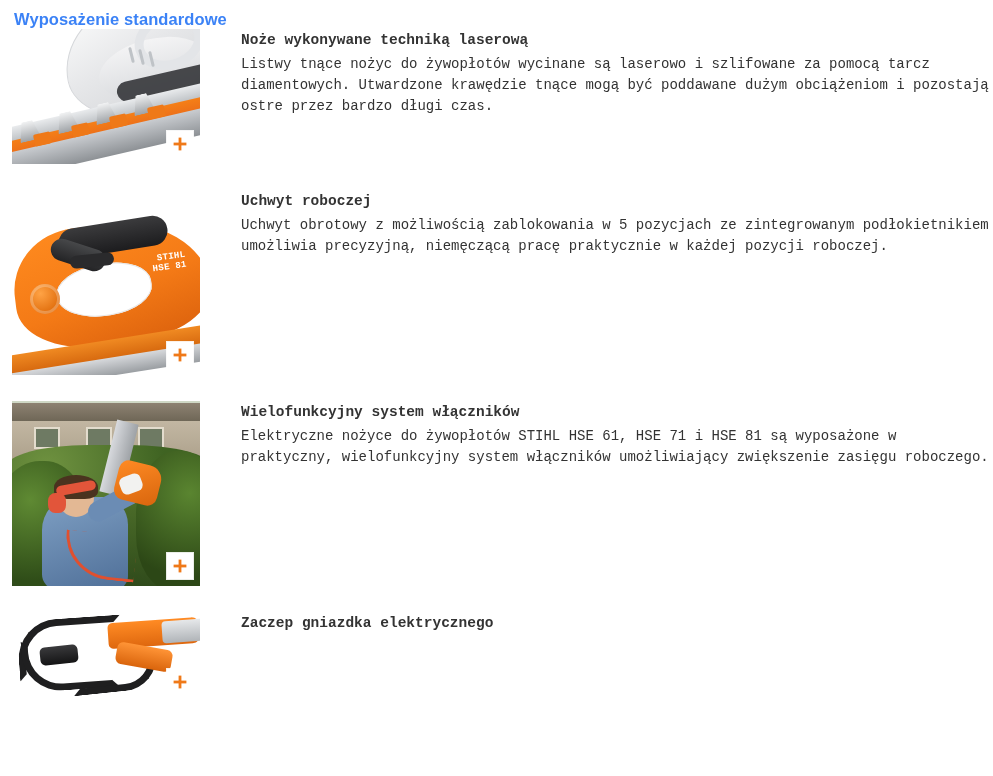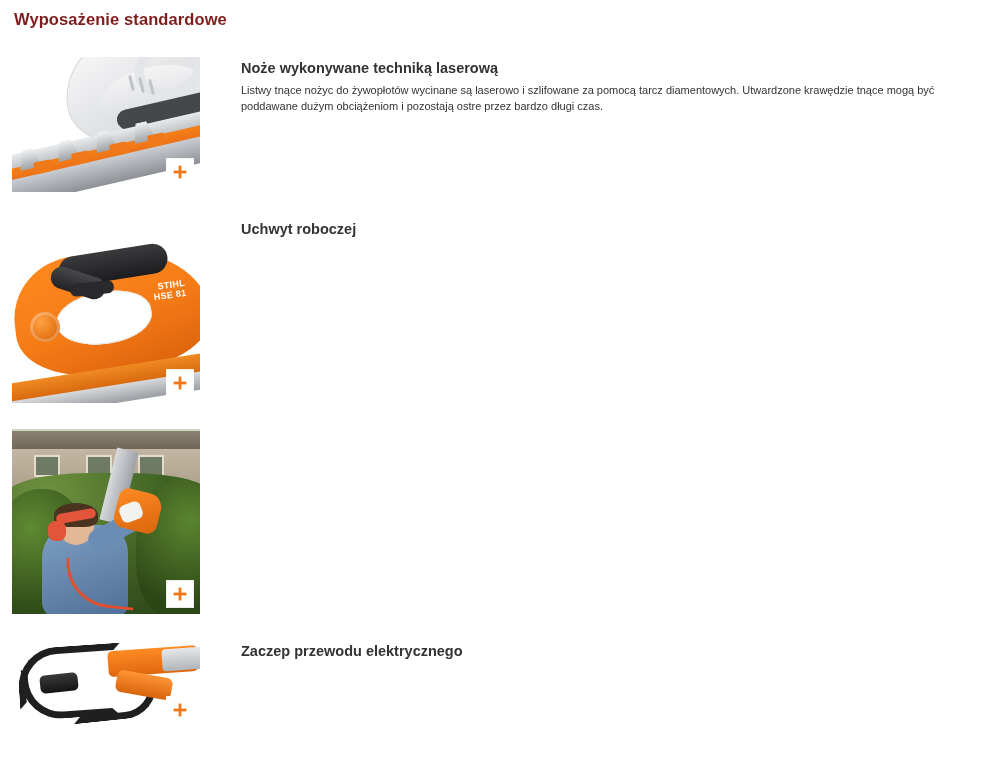--- a/index.html
+++ b/index.html
@@ -16,26 +16,26 @@
     overflow: hidden;
   }
   .page {
     width: 993px;
     padding: 0;
     position: relative;
   }
   .section-title {
     font-size: 16.5px;
     font-weight: bold;
-    color: #7f1d1d;
+    color: #3b82f6;
     margin: 10px 0 0 14px;
     letter-spacing: 0.1px;
   }
   .feature-list {
-    margin-top: 28px;
+    font-family: Liberation Mono, monospace;
   }
   .feature {
     display: flex;
     align-items: flex-start;
     margin-bottom: 26px;
   }
   .thumb-wrap {
     width: 188px;
     min-width: 188px;
     margin-left: 12px;
@@ -82,21 +82,21 @@
     padding-top: 2px;
   }
   .feature-title {
     font-size: 14.5px;
     font-weight: bold;
     color: #333333;
     margin: 0 0 3px 0;
     line-height: 1.35;
   }
   .feature-desc {
-    font-size: 11px;
+    font-size: 14px;
     color: #333333;
     line-height: 1.5;
     margin: 0;
     max-width: 758px;
   }
 
   
   .img1-bg { position: absolute; inset: 0; background: #ffffff; }
   .img1 .body {
     position: absolute;
@@ -449,20 +449,21 @@
               <svg width="16" height="16" viewBox="0 0 16 16" aria-hidden="true">
                 <rect x="6.6" y="1.6" width="2.8" height="12.8" fill="#ef7918"></rect>
                 <rect x="1.6" y="6.6" width="12.8" height="2.8" fill="#ef7918"></rect>
               </svg>
             </span>
           </div>
         </div>
       </div>
       <div class="feature-text">
         <p class="feature-title">Uchwyt roboczej</p>
+        <p class="feature-desc">Uchwyt obrotowy z możliwością zablokowania w 5 pozycjach ze zintegrowanym podłokietnikiem umożliwia precyzyjną, niemęczącą pracę praktycznie w każdej pozycji roboczej.</p>
       </div>
     </div>
 
     <div class="feature">
       <div class="thumb-wrap">
         <div class="thumb h3 img3">
           <div class="sky"></div>
           <div class="house"></div>
           <div class="roof"></div>
           <div class="win" style="left:22px; top:26px;"></div>
@@ -486,20 +487,24 @@
           <div class="plus-badge">
             <span class="inner">
               <svg width="16" height="16" viewBox="0 0 16 16" aria-hidden="true">
                 <rect x="6.6" y="1.6" width="2.8" height="12.8" fill="#ef7918"></rect>
                 <rect x="1.6" y="6.6" width="12.8" height="2.8" fill="#ef7918"></rect>
               </svg>
             </span>
           </div>
         </div>
       </div>
+      <div class="feature-text">
+        <p class="feature-title">Wielofunkcyjny system włączników</p>
+        <p class="feature-desc">Elektryczne nożyce do żywopłotów STIHL HSE 61, HSE 71 i HSE 81 są wyposażone w praktyczny, wielofunkcyjny system włączników umożliwiający zwiększenie zasięgu roboczego.</p>
+      </div>
     </div>
 
     <div class="feature">
       <div class="thumb-wrap">
         <div class="thumb h4 img4">
           <div class="bg"></div>
           <div class="cable1"></div>
           <div class="cable2"></div>
           <div class="cable3"></div>
           <div class="block"></div>
@@ -511,18 +516,18 @@
             <span class="inner">
               <svg width="16" height="16" viewBox="0 0 16 16" aria-hidden="true">
                 <rect x="6.6" y="1.6" width="2.8" height="12.8" fill="#ef7918"></rect>
                 <rect x="1.6" y="6.6" width="12.8" height="2.8" fill="#ef7918"></rect>
               </svg>
             </span>
           </div>
         </div>
       </div>
       <div class="feature-text">
-        <p class="feature-title">Zaczep przewodu elektrycznego</p>
+        <p class="feature-title">Zaczep gniazdka elektrycznego</p>
       </div>
     </div>
 
   </div>
 </div>
 
 </body></html>

